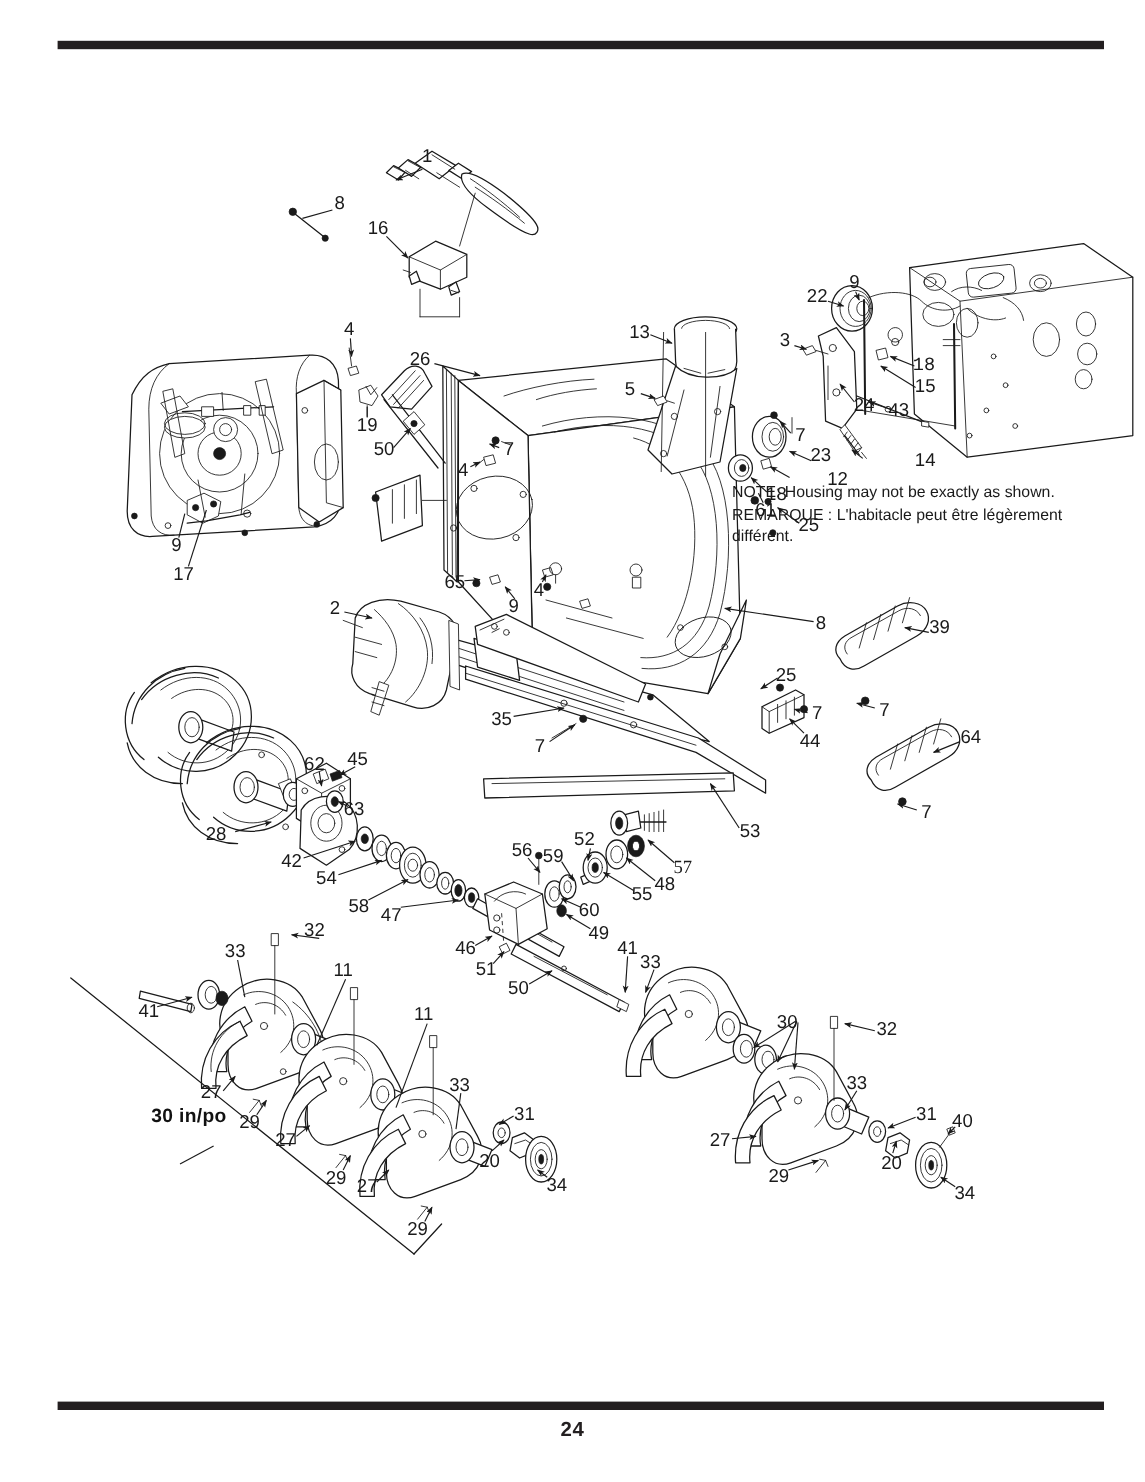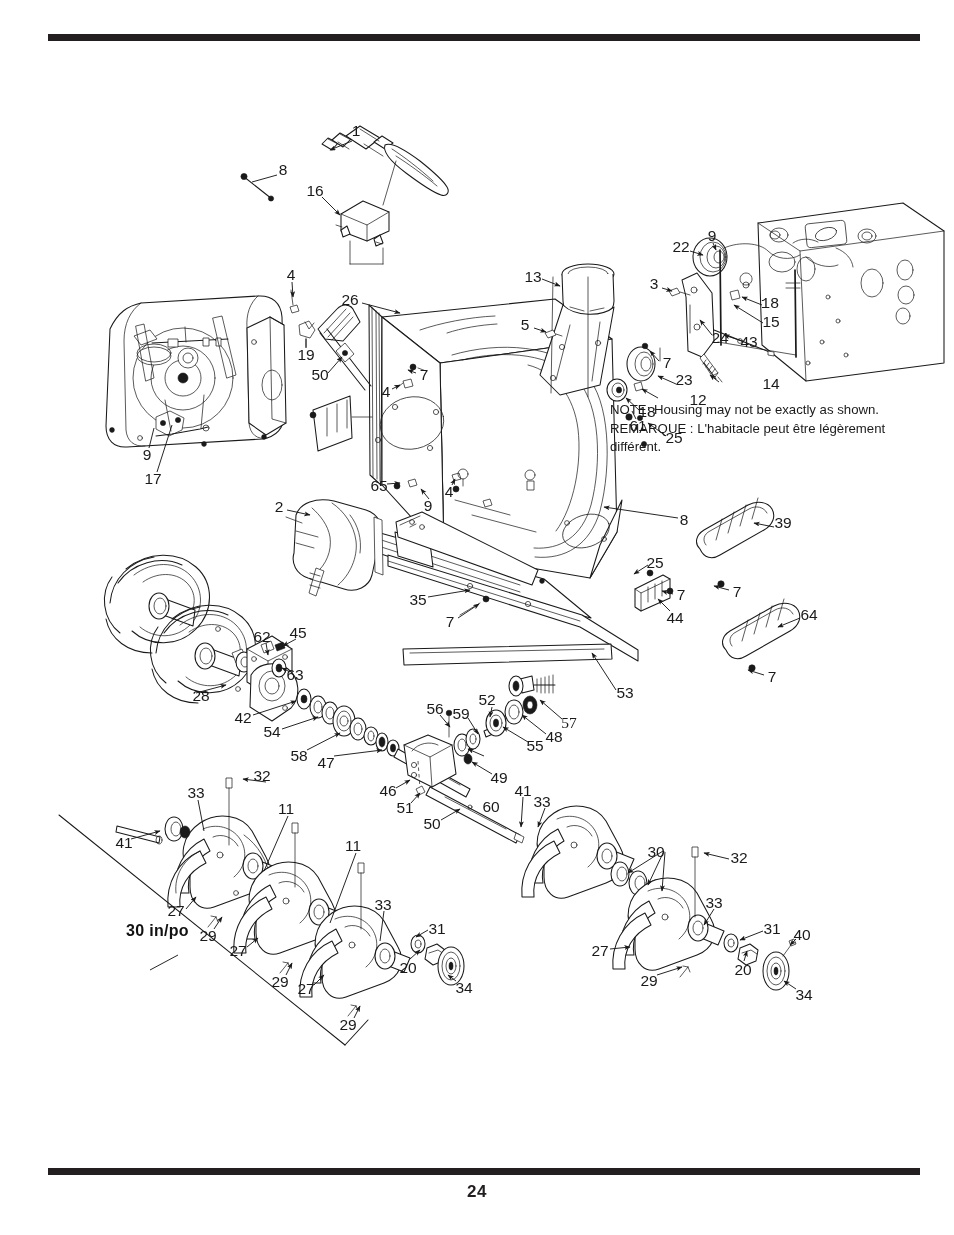--- a/index.html
+++ b/index.html
@@ -759,33 +759,33 @@
       <div class="callout" style="left: 737px; top: 592px;">7</div>
       <div class="callout" style="left: 418px; top: 600px;">35</div>
       <div class="callout" style="left: 450px; top: 622px;">7</div>
       <div class="callout" style="left: 675px; top: 618px;">44</div>
       <div class="callout" style="left: 681px; top: 595px;">7</div>
       <div class="callout" style="left: 809px; top: 615px;">64</div>
       <div class="callout" style="left: 772px; top: 677px;">7</div>
       <div class="callout" style="left: 262px; top: 637px;">62</div>
       <div class="callout" style="left: 298px; top: 633px;">45</div>
       <div class="callout" style="left: 295px; top: 675px;">63</div>
-      <div class="callout" style="left: 201px; top: 696px;">28</div>
+      <div class="callout" style="left: 180px; top: 696px;">28</div>
       <div class="callout" style="left: 243px; top: 718px;">42</div>
       <div class="callout" style="left: 272px; top: 732px;">54</div>
       <div class="callout" style="left: 299px; top: 756px;">58</div>
       <div class="callout" style="left: 326px; top: 763px;">47</div>
       <div class="callout" style="left: 625px; top: 693px;">53</div>
       <div class="callout" style="left: 435px; top: 709px;">56</div>
       <div class="callout" style="left: 461px; top: 714px;">59</div>
       <div class="callout" style="left: 487px; top: 700px;">52</div>
       <div class="callout" style="left: 569px; top: 723px; font-family: Liberation Serif, serif;">57</div>
       <div class="callout" style="left: 554px; top: 737px;">48</div>
       <div class="callout" style="left: 535px; top: 746px;">55</div>
-      <div class="callout" style="left: 491px; top: 759px; margin-top: 48px;">60</div>
+      <div class="callout" style="left: 491px; top: 759px;">60</div>
       <div class="callout" style="left: 499px; top: 778px;">49</div>
       <div class="callout" style="left: 388px; top: 791px;">46</div>
       <div class="callout" style="left: 405px; top: 808px;">51</div>
       <div class="callout" style="left: 432px; top: 824px;">50</div>
       <div class="callout" style="left: 523px; top: 791px;">41</div>
       <div class="callout" style="left: 542px; top: 802px;">33</div>
       <div class="callout" style="left: 262px; top: 776px;">32</div>
       <div class="callout" style="left: 196px; top: 793px;">33</div>
       <div class="callout" style="left: 124px; top: 843px;">41</div>
       <div class="callout" style="left: 286px; top: 809px;">11</div>

